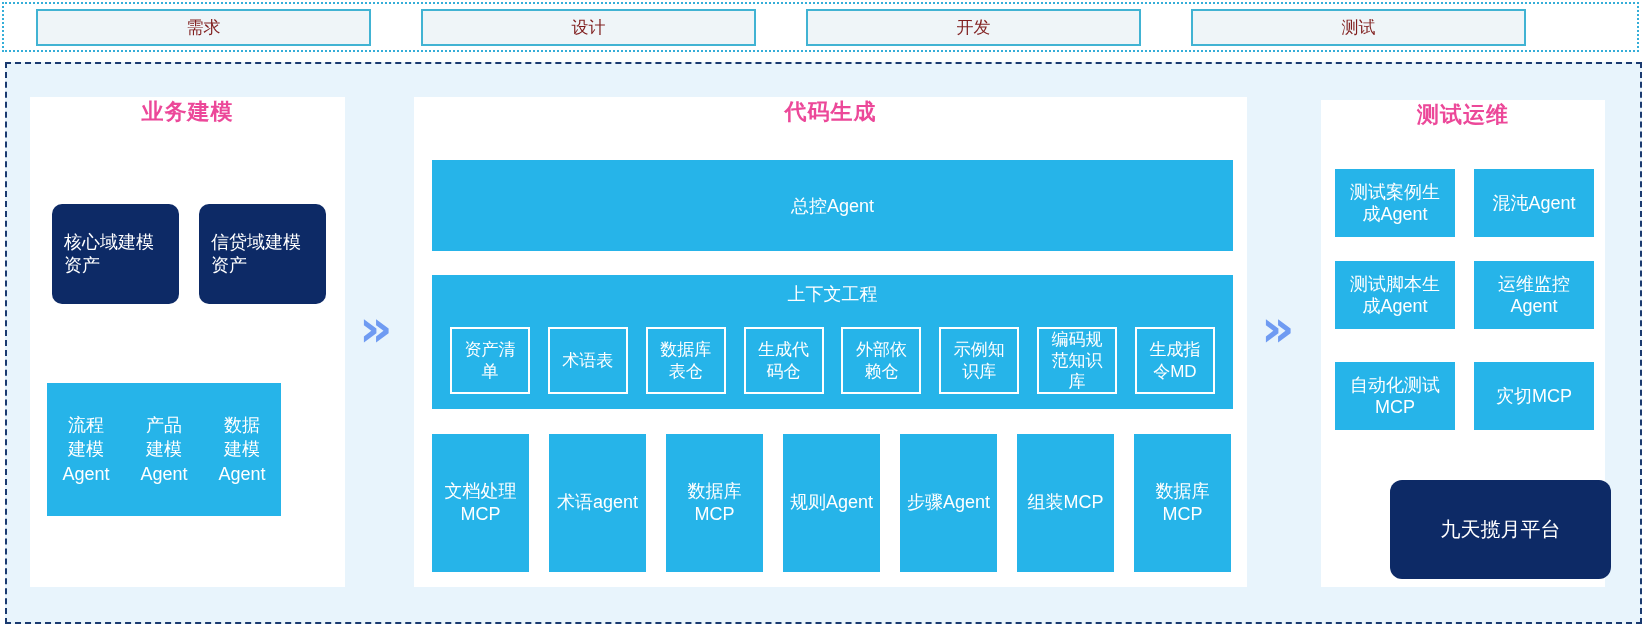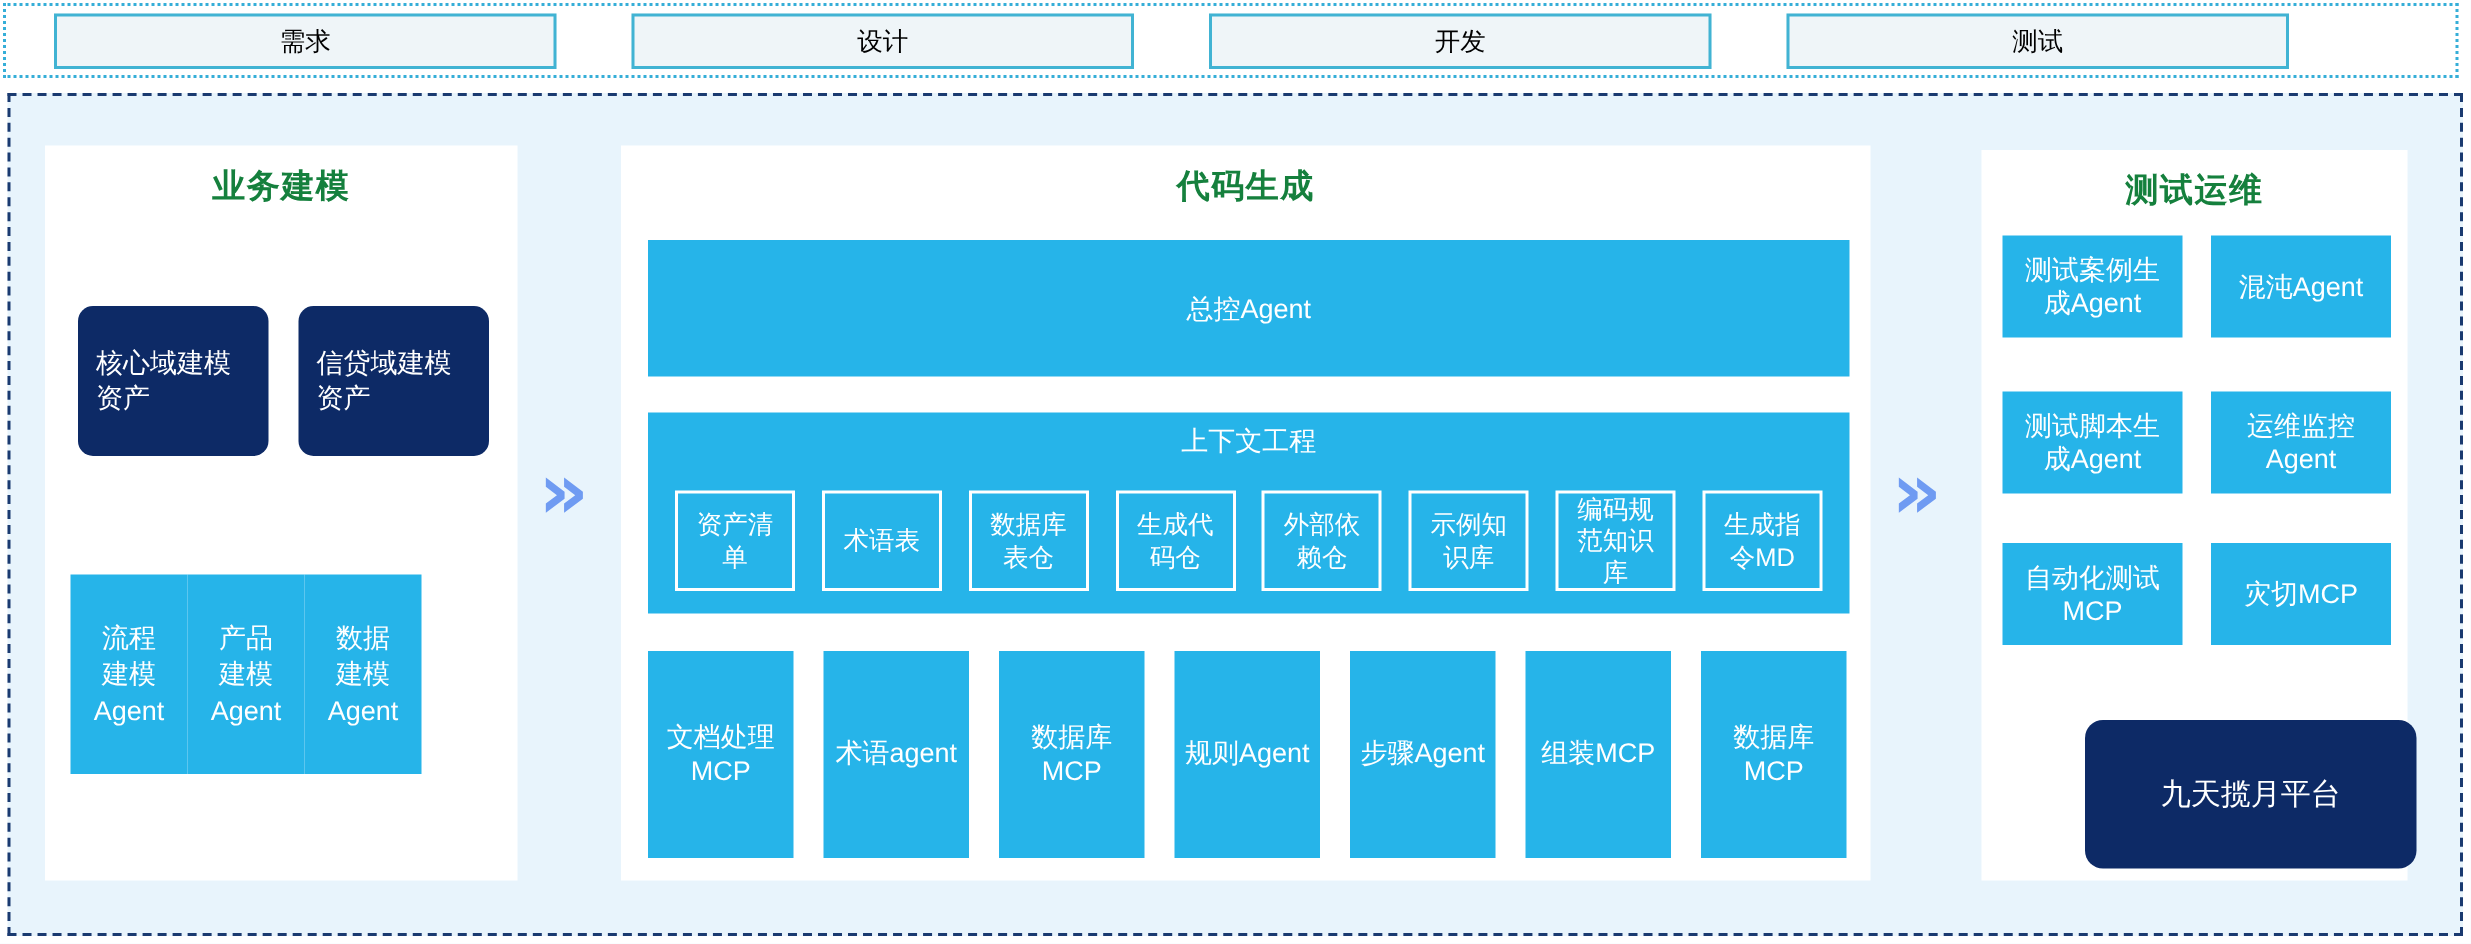--- a/index.html
+++ b/index.html
@@ -3,28 +3,28 @@
 <meta charset="utf-8">
 <style>
   html,body{margin:0;padding:0;background:#ffffff;}
   body{width:1647px;height:629px;position:relative;font-family:"Liberation Sans","DejaVu Sans",sans-serif;overflow:hidden;}
 
   
   .phase-strip{position:absolute;left:2px;top:2px;width:1637px;height:50px;
     border:2px dotted #35aed8;background:#ffffff;display:flex;align-items:center;
     padding-left:32px;gap:50px;box-sizing:border-box;}
   .phase-box{width:335px;height:37px;background:#eff5f8;border:2px solid #41b3d3;
-    display:flex;align-items:center;justify-content:center;font-size:17px;color:#000000;box-sizing:border-box;}
+    display:flex;align-items:center;justify-content:center;font-size:17px;color:#7f1d1d;box-sizing:border-box;}
 
   
   .main{position:absolute;left:5px;top:62px;width:1637px;height:562px;
     border:2px dashed #1a3a70;background:#e8f4fc;box-sizing:border-box;}
 
   .panel{position:absolute;background:#ffffff;}
-  .panel-title{text-align:center;font-size:22px;font-weight:bold;color:#15803d;padding-top:12px;letter-spacing:1px;}
+  .panel-title{text-align:center;font-size:22px;font-weight:bold;color:#ec4899;letter-spacing:1px;}
 
   
   .panel-left{left:23px;top:33px;width:315px;height:490px;}
   .asset-row{position:absolute;left:22px;top:107px;display:flex;gap:20px;}
   .asset-box{width:127px;height:100px;background:#0d2a66;border-radius:10px;
     display:flex;align-items:center;justify-content:center;text-align:left;
     color:#ffffff;font-size:18px;line-height:1.3;padding:0 12px;box-sizing:border-box;}
   .agent-row{position:absolute;left:17px;top:286px;display:flex;}
   .agent-box{width:78px;height:133px;background:#26b4e9;
     display:flex;align-items:center;justify-content:center;text-align:center;
@@ -42,21 +42,21 @@
     display:flex;align-items:center;justify-content:center;text-align:center;
     color:#ffffff;font-size:17px;line-height:1.25;padding:0 8px;box-sizing:border-box;}
   .tool-row{position:absolute;left:18px;top:337px;display:flex;gap:20px;}
   .tool-box{width:97px;height:138px;background:#26b4e9;
     display:flex;align-items:center;justify-content:center;text-align:center;
     color:#ffffff;font-size:18px;line-height:1.3;padding:0 6px;box-sizing:border-box;}
 
   
   .panel-right{left:1314px;top:36px;width:284px;height:487px;}
   .ops-row{position:absolute;display:flex;gap:19px;left:14px;}
-  .ops-row.r1{top:57px;border-radius:23px;} .ops-row.r2{top:161px;} .ops-row.r3{top:262px;}
+  .ops-row.r1{top:69px;border-radius:23px;} .ops-row.r2{top:161px;} .ops-row.r3{top:262px;}
   .ops-box{width:120px;height:68px;background:#26b4e9;
     display:flex;align-items:center;justify-content:center;text-align:center;
     color:#ffffff;font-size:18px;line-height:1.25;padding:0 8px;box-sizing:border-box;}
   .platform-box{position:absolute;left:33px;top:380px;width:221px;height:99px;
     background:#0d2a66;border-radius:12px;display:flex;align-items:center;justify-content:center;
     color:#ffffff;font-size:20px;margin-left:36px;}
 
   
   .chevron{position:absolute;color:#6f9bf2;font-size:52px;font-weight:bold;
     line-height:1;font-family:"DejaVu Sans",sans-serif;}

